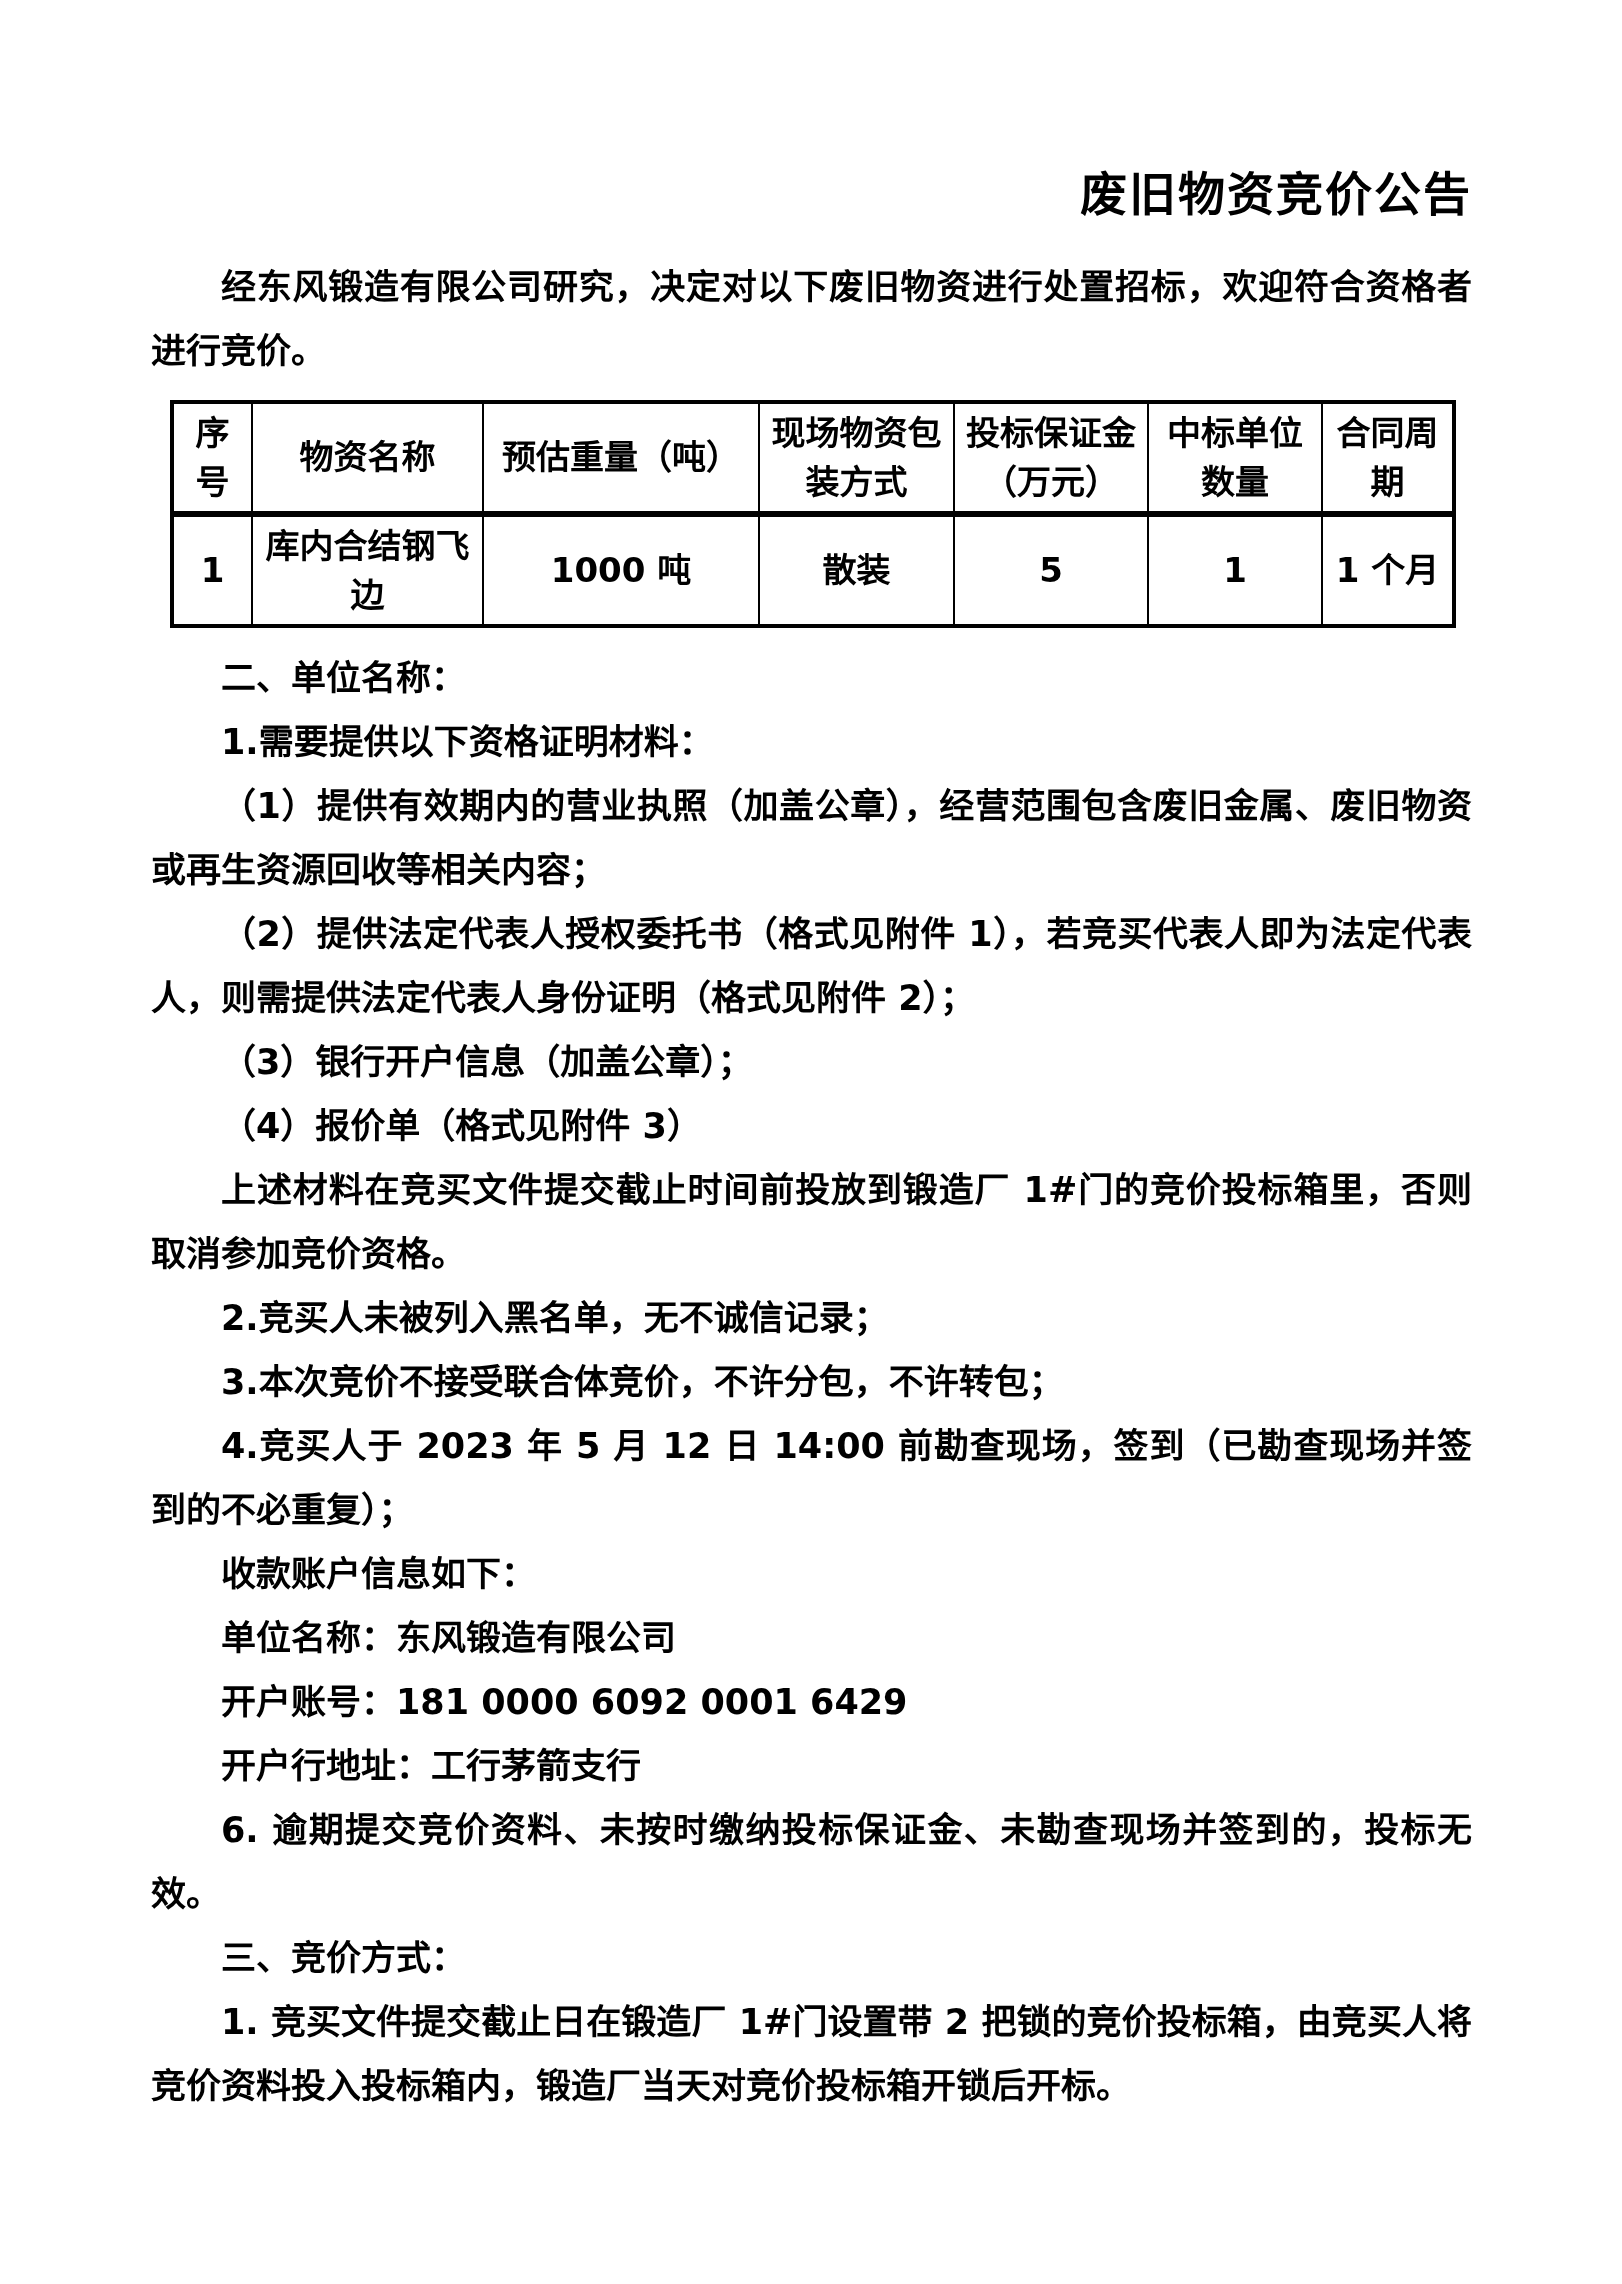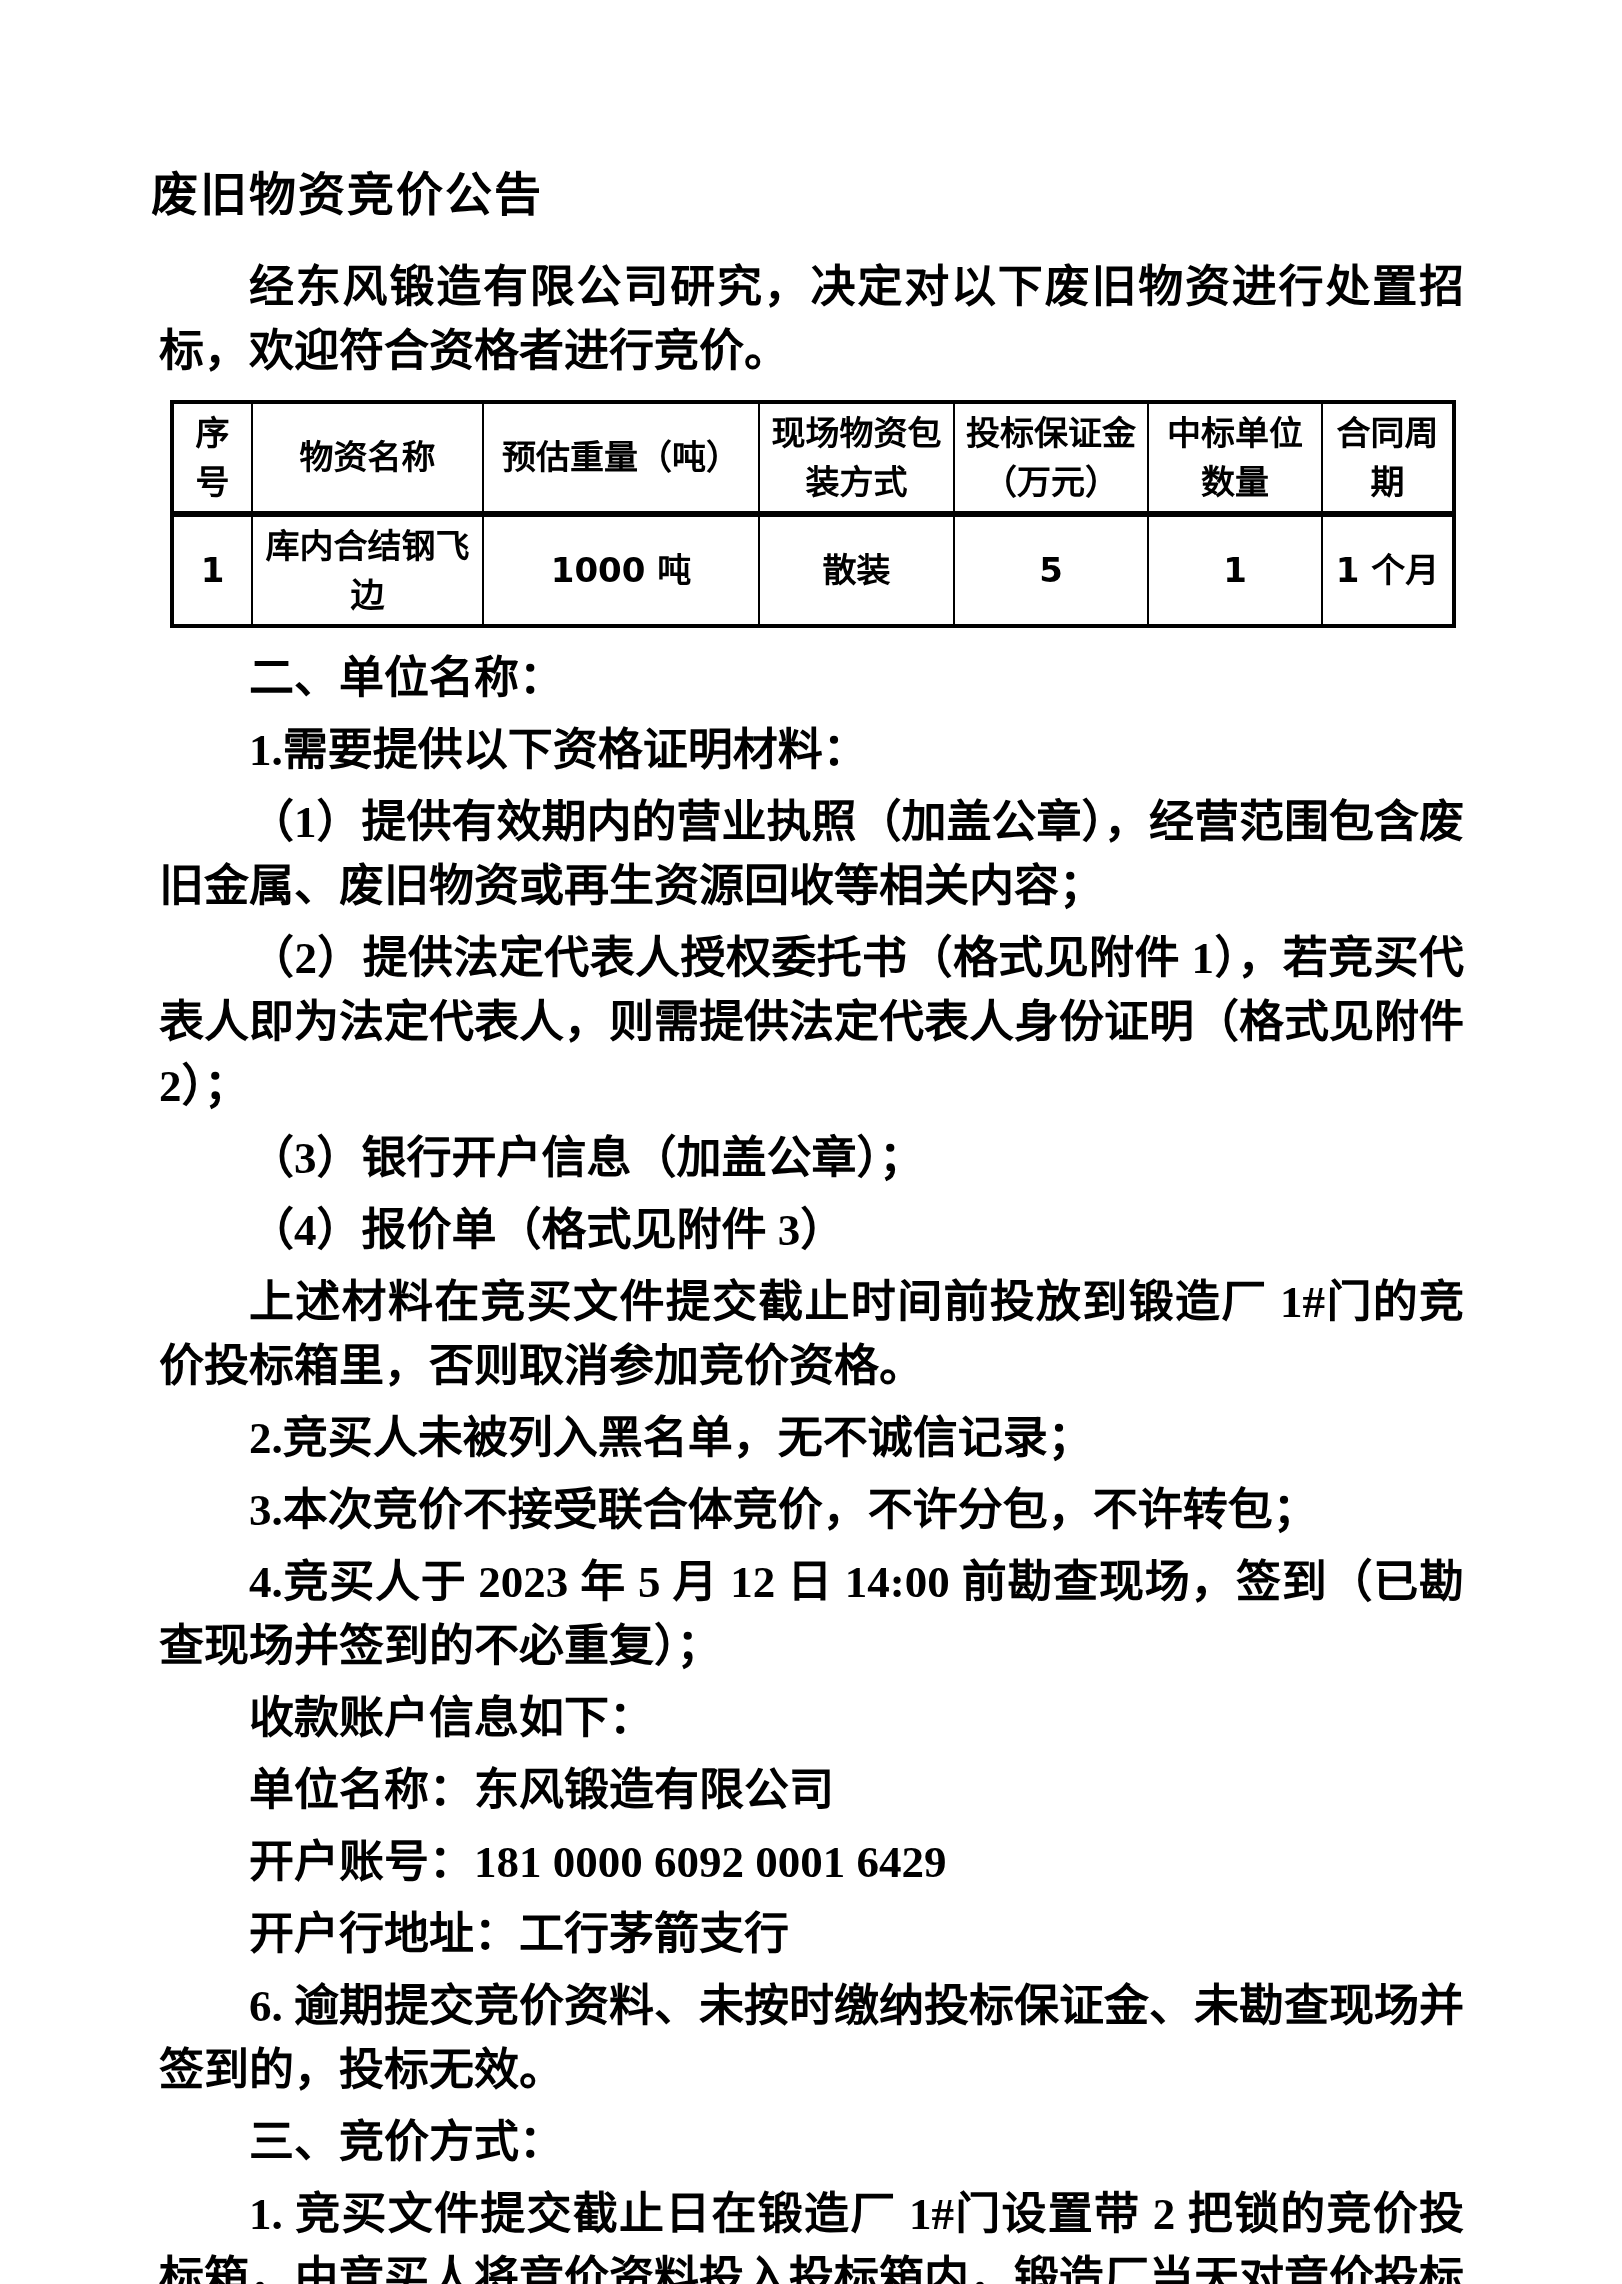--- a/index.html
+++ b/index.html
@@ -17,33 +17,32 @@
   .content{
     position:absolute;
     left:151px;
     top:163px;
     width:1321px;
   }
   .doc-title{
     margin:0 0 29px 0;
     font-size:47px;
     line-height:63px;
-    text-align:left;
+    text-align:right;
     font-weight:700;
     letter-spacing:2px;
   }
   .para{
-    margin:8px;
-    font-size:45px;
+    margin:0;
+    font-size:35px;
     line-height:64px;
     text-align:justify;
     text-indent:2em;
     font-weight:700;
     word-break:break-all;
-    font-family:Liberation Serif, serif;
   }
   table.bid-table{
     border-collapse:collapse;
     table-layout:fixed;
     width:1282px;
     margin:17px 0 18.4px 19px;
     border:4.6px solid #000;
   }
   .bid-table th,
   .bid-table td{

